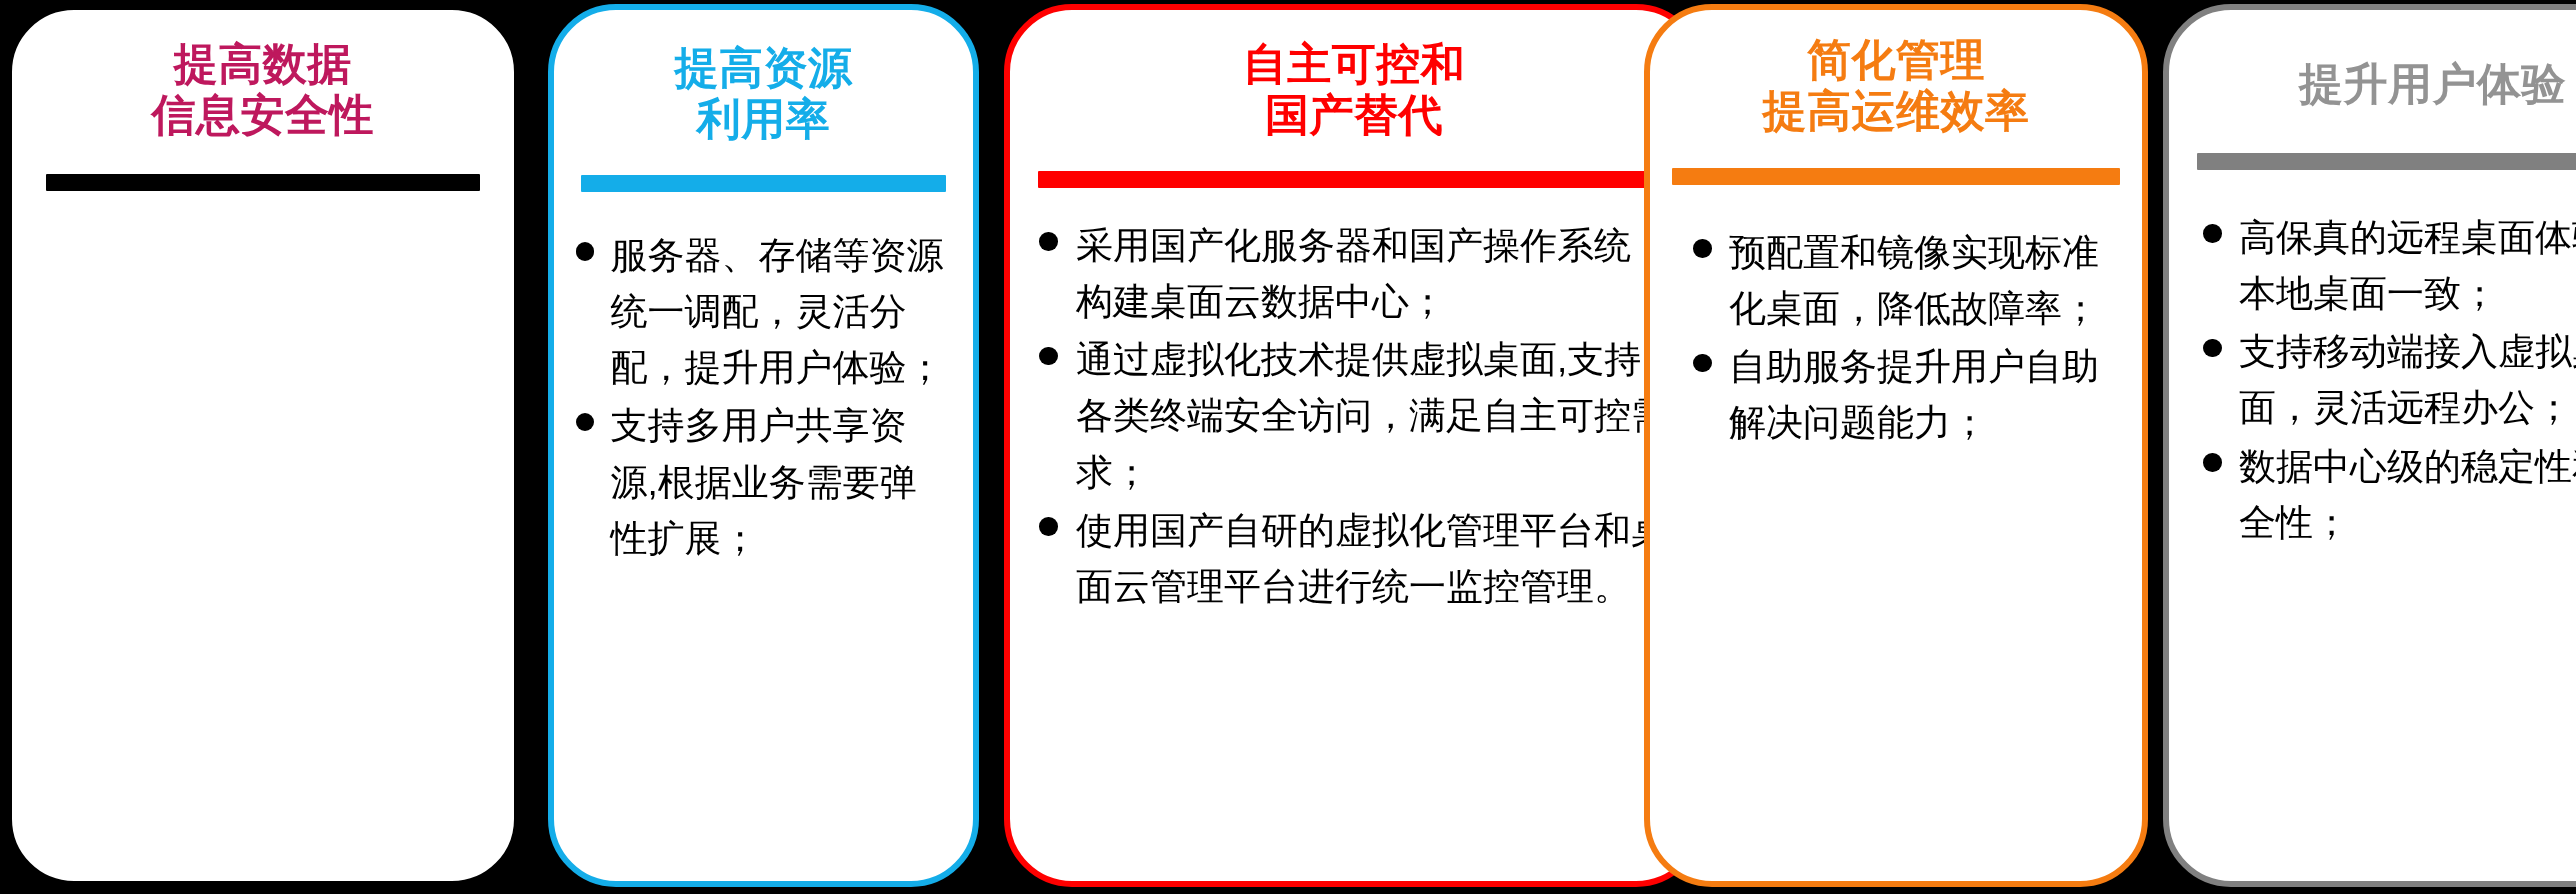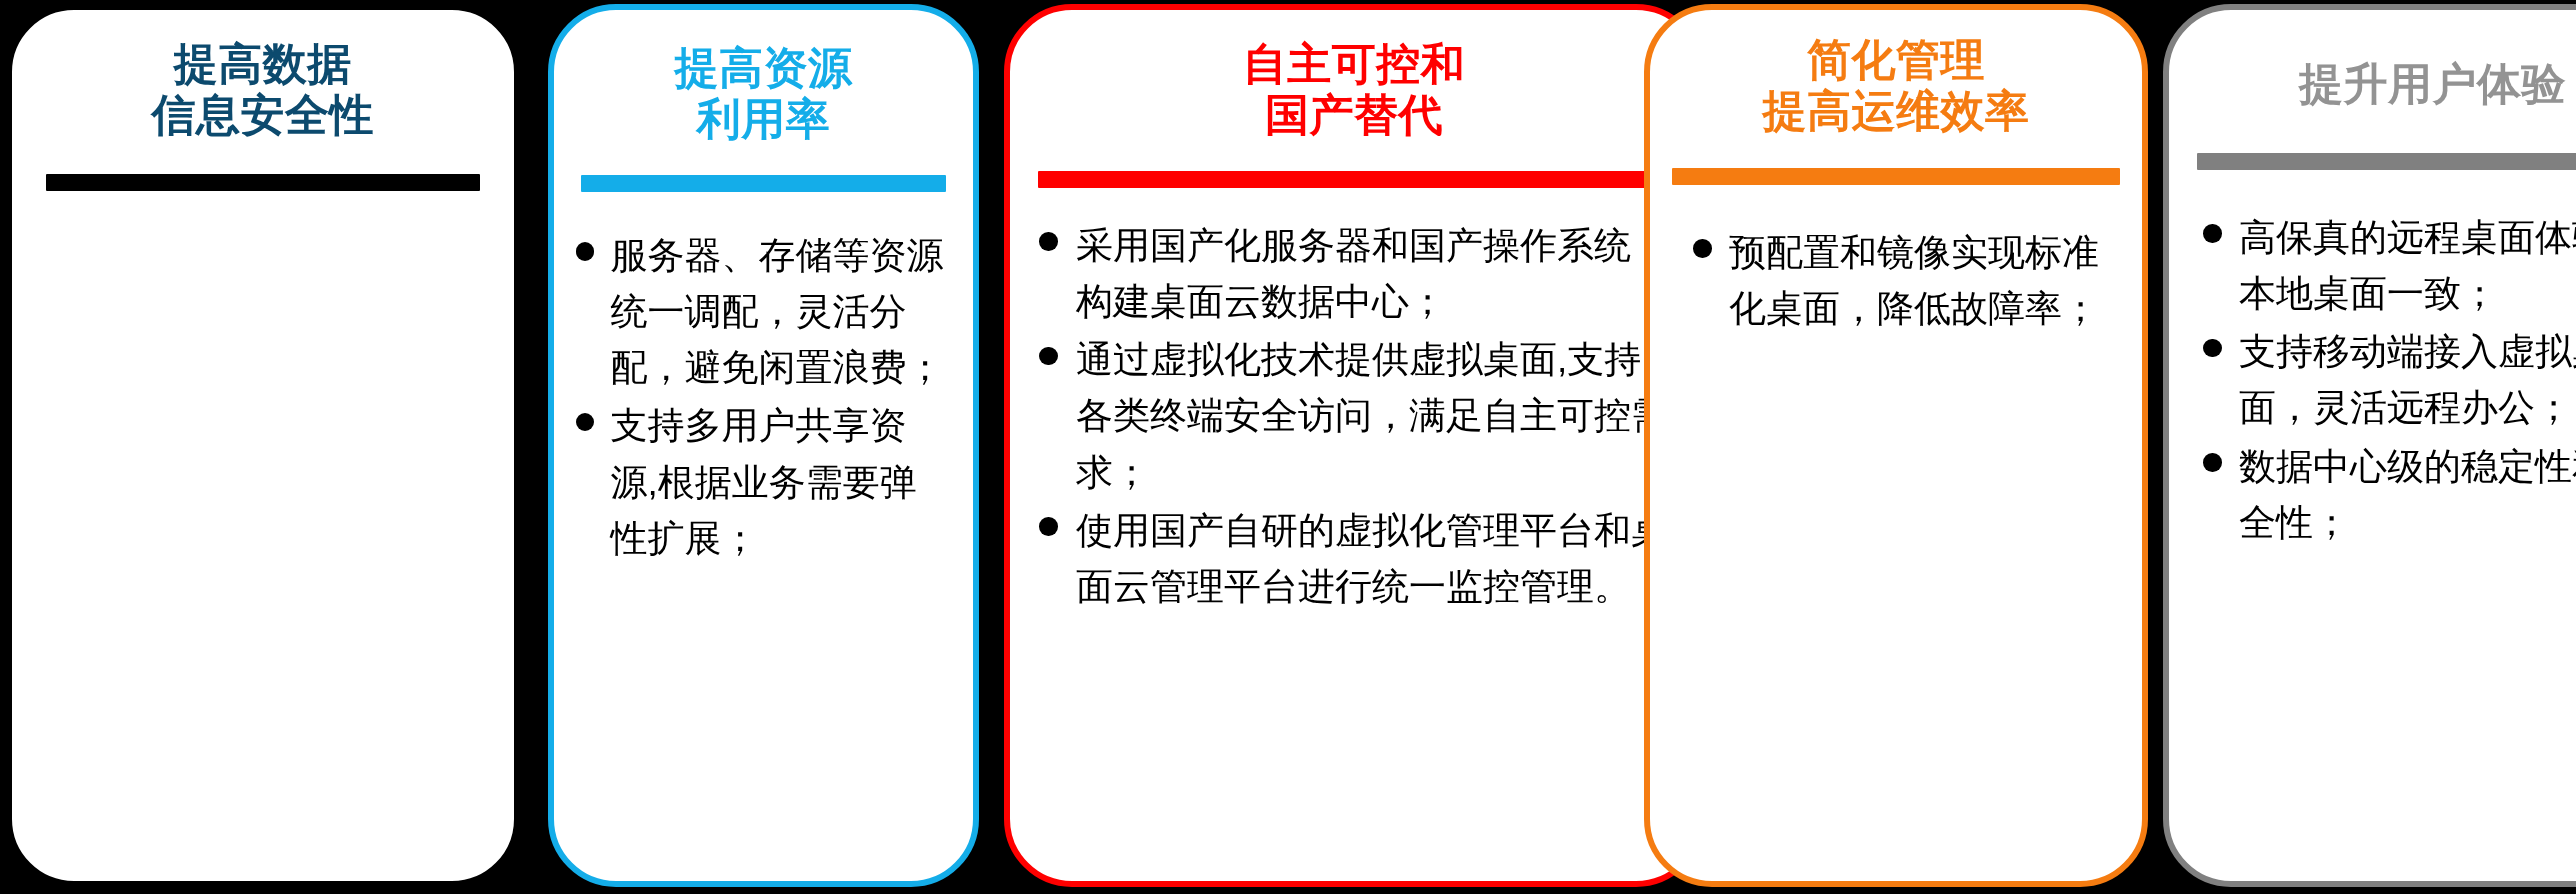--- a/index.html
+++ b/index.html
@@ -84,21 +84,21 @@
     flex: 1 1 auto;
     font-size: 37px;
     line-height: 1.52;
     color: #000000;
     letter-spacing: 0px;
     word-break: break-all;
   }
 
   
   #card-1 { left: 5.7px; width: 514px; border-color: #000000; }
-  #card-1 .card-title { color: #0c4a6e; padding-top: 28px; }
+  #card-1 .card-title { color: #be185d; padding-top: 28px; }
   #card-1 .divider { background: #000000; margin: 34px 34px 0 34px; }
   #card-1 .bullets { margin: 27px 27px 0 24px; }
   #card-1 .bullet-dot { margin-right: 17.5px; }
 
   
   #card-2 { left: 548px; width: 431px; border-color: #14ADE9; }
   #card-2 .card-title { color: #14ADE9; padding-top: 32px; }
   #card-2 .divider { background: #14ADE9; margin: 31px 27px 0 27px; }
   #card-2 .bullets { margin: 36px 25px 0 21.6px; }
   #card-2 .bullet-dot { margin-right: 16.5px; }
@@ -136,21 +136,21 @@
       </div>
     </div>
     <div class="card" id="card-2">
       <div class="card-inner">
         <div class="card-title">提高资源
 利用率</div>
         <div class="divider"></div>
         <ul class="bullets">
           <li class="bullet-item">
             <span class="bullet-dot"></span>
-            <span class="bullet-text">服务器、存储等资源统一调配，灵活分配，避免闲置浪费；</span>
+            <span class="bullet-text">服务器、存储等资源统一调配，灵活分配，提升用户体验；</span>
           </li>
           <li class="bullet-item">
             <span class="bullet-dot"></span>
             <span class="bullet-text">支持多用户共享资源,根据业务需要弹性扩展；</span>
           </li>
         </ul>
       </div>
     </div>
     <div class="card" id="card-3">
       <div class="card-inner">
@@ -176,20 +176,24 @@
     <div class="card" id="card-4">
       <div class="card-inner">
         <div class="card-title">简化管理
 提高运维效率</div>
         <div class="divider"></div>
         <ul class="bullets">
           <li class="bullet-item">
             <span class="bullet-dot"></span>
             <span class="bullet-text">预配置和镜像实现标准化桌面，降低故障率；</span>
           </li>
+          <li class="bullet-item">
+            <span class="bullet-dot"></span>
+            <span class="bullet-text">自助服务提升用户自助解决问题能力；</span>
+          </li>
         </ul>
       </div>
     </div>
     <div class="card" id="card-5">
       <div class="card-inner">
         <div class="card-title">提升用户体验</div>
         <div class="divider"></div>
         <ul class="bullets">
           <li class="bullet-item">
             <span class="bullet-dot"></span>

